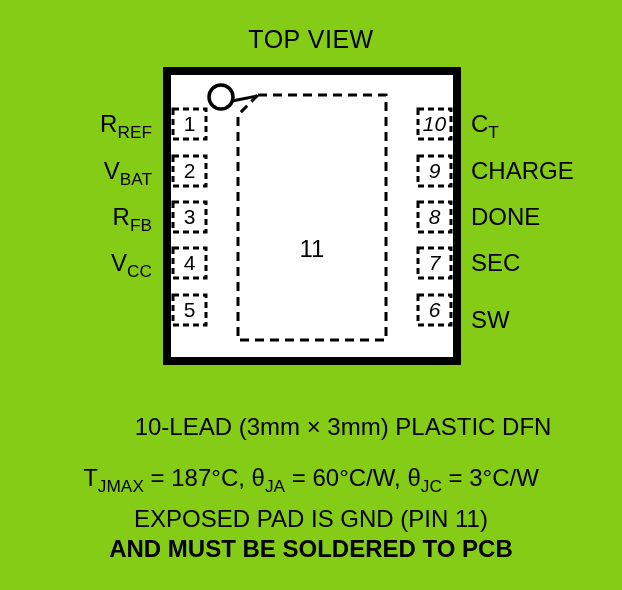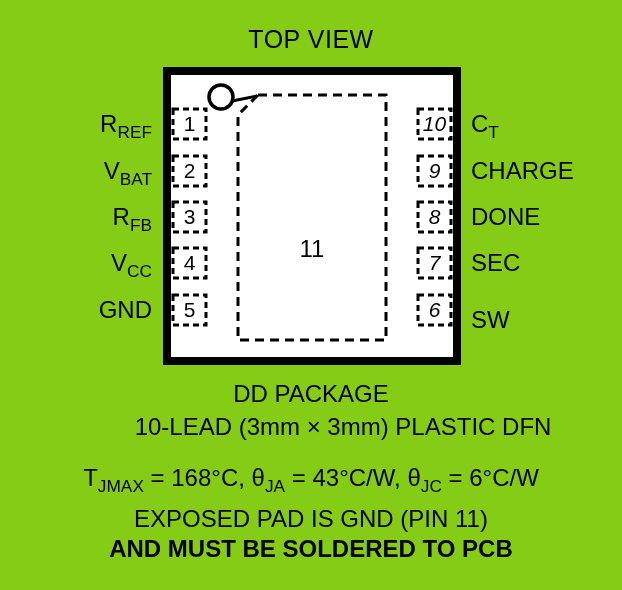--- a/index.html
+++ b/index.html
@@ -80,29 +80,27 @@
   <div class="pin-num right" style="top:111px">10</div>
   <div class="pin-num right" style="top:158px">9</div>
   <div class="pin-num right" style="top:204px">8</div>
   <div class="pin-num right" style="top:250px">7</div>
   <div class="pin-num right" style="top:297px">6</div>
 
   <div class="pin-label left" style="top:109px"><span>R</span><sub>REF</sub></div>
   <div class="pin-label left" style="top:156px"><span>V</span><sub>BAT</sub></div>
   <div class="pin-label left" style="top:202px"><span>R</span><sub>FB</sub></div>
   <div class="pin-label left" style="top:248px"><span>V</span><sub>CC</sub></div>
-  <div class="pin-label left" style="top:295px"><span>GND</span><sub></sub></div>
 
   <div class="pin-label right" style="top:109px"><span>C</span><sub>T</sub></div>
   <div class="pin-label right" style="top:156px"><span>CHARGE</span><sub></sub></div>
   <div class="pin-label right" style="top:248px"><span>SEC</span><sub></sub></div>
   <div class="pin-label right" style="top:202px"><span>DONE</span><sub></sub></div>
   <div class="pin-label right" style="top:305px"><span>SW</span><sub></sub></div>
 
   <div class="pad-num">11</div>
 
-  <div class="caption cap1">DD PACKAGE</div>
   <div class="caption cap2">10-LEAD (3mm × 3mm) PLASTIC DFN</div>
-  <div class="caption cap3"><span>T</span><sub>JMAX</sub><span> = 168°C, </span><span>θ</span><sub>JA</sub><span> = 43°C/W, </span><span>θ</span><sub>JC</sub><span> = 6°C/W</span></div>
+  <div class="caption cap3"><span>T</span><sub>JMAX</sub><span> = 187°C, </span><span>θ</span><sub>JA</sub><span> = 60°C/W, </span><span>θ</span><sub>JC</sub><span> = 3°C/W</span></div>
   <div class="caption cap4">EXPOSED PAD IS GND (PIN 11)</div>
   <div class="caption cap5">AND MUST BE SOLDERED TO PCB</div>
 
 </div>
 
 </body></html>

